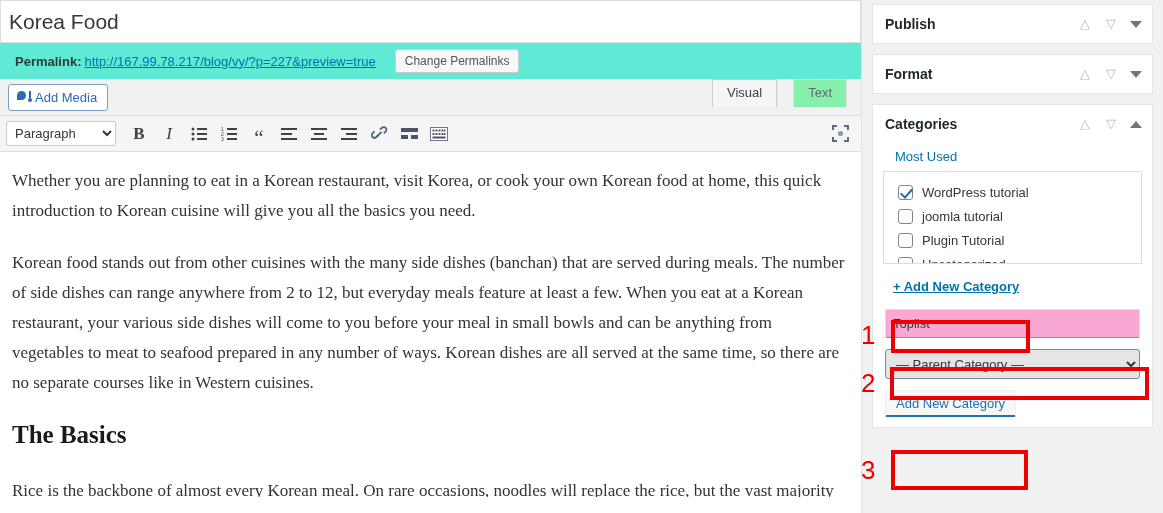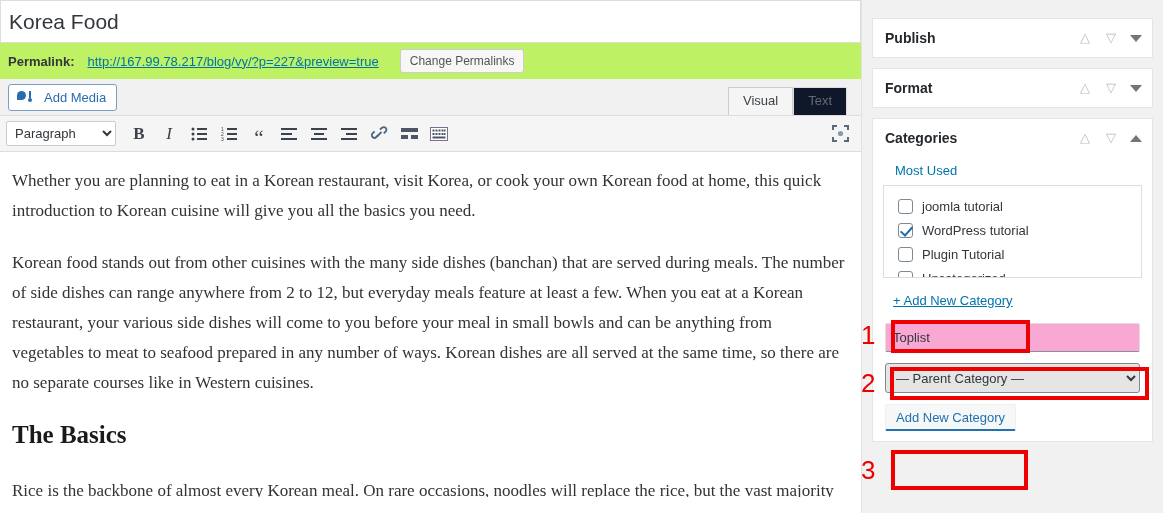--- a/index.html
+++ b/index.html
@@ -38,89 +38,89 @@
     font-size: 21px;
     color: #32373c;
     padding: 3px 8px;
     background: transparent;
     font-weight: 400;
   }
 
   
   .permalink-row {
     height: 36px;
-    background: #bef264;
+    background: #5eead4;
     display: flex;
     align-items: center;
-    padding: 0 8px;
+    padding: 0 15px;
     font-size: 13px;
     color: #444;
-    gap: 13px;
+    gap: 3px;
   }
   .permalink-label { font-weight: 700; color: #32373c; }
   .permalink-link {
     color: #0073aa;
     text-decoration: underline;
     font-size: 13px;
     white-space: nowrap;
     text-align: center;
   }
   .btn-small {
     border: 1px solid #ccc;
     background: #f7f7f7;
     color: #555;
     font-size: 12px;
     border-radius: 3px;
     padding: 3px 9px;
     line-height: 16px;
     cursor: pointer;
     font-family: "Liberation Sans", sans-serif;
-    margin-left: 8px;
+    margin-left: 16px;
   }
 
   
   .media-bar {
     background: #f1f1f1;
     height: 36px;
     display: flex;
     align-items: center;
     padding: 0 8px;
     position: relative;
   }
   .add-media-btn {
     border: 1px solid #7b9ec5;
     background: #fff;
     color: #2b6cb0;
     border-radius: 3px;
     font-size: 13px;
     padding: 4px 10px 4px 8px;
     display: inline-flex;
     align-items: center;
-    gap: 12px;
+    gap: 3px;
     cursor: pointer;
     line-height: 17px;
   }
   .media-ico { display: inline-block; width: 15px; height: 15px; position: relative; }
   .media-ico i { position: absolute; background: #2b6cb0; display: block; }
   .media-ico .d1 { width: 9px; height: 9px; border-radius: 50% 50% 50% 0; left: 0; top: 1px; }
   .media-ico .d2 { width: 4px; height: 4px; border-radius: 50%; right: 0px; top: 8px; }
   .media-ico .d3 { width: 2px; height: 7px; right: 1px; top: 1px; }
 
   
   .ed-tabs {
     position: absolute;
     right: 14px;
-    bottom: 0;
-    display: flex;
-    gap: 0;
+    bottom: 8px;
+    display: flex;
+    gap: 16px;
   }
   .ed-tab {
     font-size: 13px;
     color: #646970;
-    background: #0f172a;
+    background: #86efac;
     border: 1px solid #ddd;
     border-bottom: none;
     padding: 5px 14px 6px;
     cursor: pointer;
     line-height: 16px;
   }
   .ed-tab.active { background: #f5f5f5; color: #3c434a; border-color: #ccc; }
 
   
   .toolbar {
@@ -182,21 +182,21 @@
     color: #1a1a1a;
     line-height: 30px;
   }
   .content .lnk { text-decoration: underline; color: #333; cursor: pointer; }
 
   
   .sidebar {
     width: 301px;
     height: 513px;
     background: #f1f1f1;
-    padding: 18px 10px 0 10px;
+    padding: 4px 10px 0 10px;
     position: relative;
   }
   .box {
     background: #fff;
     border: 1px solid #e5e5e5;
     margin-bottom: 10px;
   }
   .box-head {
     height: 38px;
     display: flex;
@@ -277,21 +277,21 @@
     width: 5px; height: 10px;
     border: solid #1d6ca8;
     border-width: 0 2px 2px 0;
     transform: rotate(42deg);
   }
 
   .add-new-link {
     color: #0073aa;
     font-size: 13px;
     text-decoration: underline;
-    font-weight: 400;
+    font-weight: 700;
     cursor: pointer;
     display: inline-block;
   }
   .cat-input {
     width: 100%;
     height: 29px;
     border: 1px solid #ddd;
     border-bottom: 1px solid #8c8f94;
     font-size: 13px;
     padding: 0 7px;
@@ -518,26 +518,26 @@
         </span>
       </div>
 
       <div class="cat-body">
         <div class="cat-tabs">
           <div class="cat-tab">Most Used</div>
         </div>
 
         <div class="cat-list">
           <label class="cat-item">
+            <span class="cbox on"></span>
+            <span>WordPress tutorial</span>
+          </label>
+          <label class="cat-item">
             <span class="cbox"></span>
             <span>joomla tutorial</span>
-          </label>
-          <label class="cat-item">
-            <span class="cbox on"></span>
-            <span>WordPress tutorial</span>
           </label>
           <label class="cat-item">
             <span class="cbox"></span>
             <span>Plugin Tutorial</span>
           </label>
           <label class="cat-item">
             <span class="cbox"></span>
             <span>Uncategorized</span>
           </label>
         </div>

